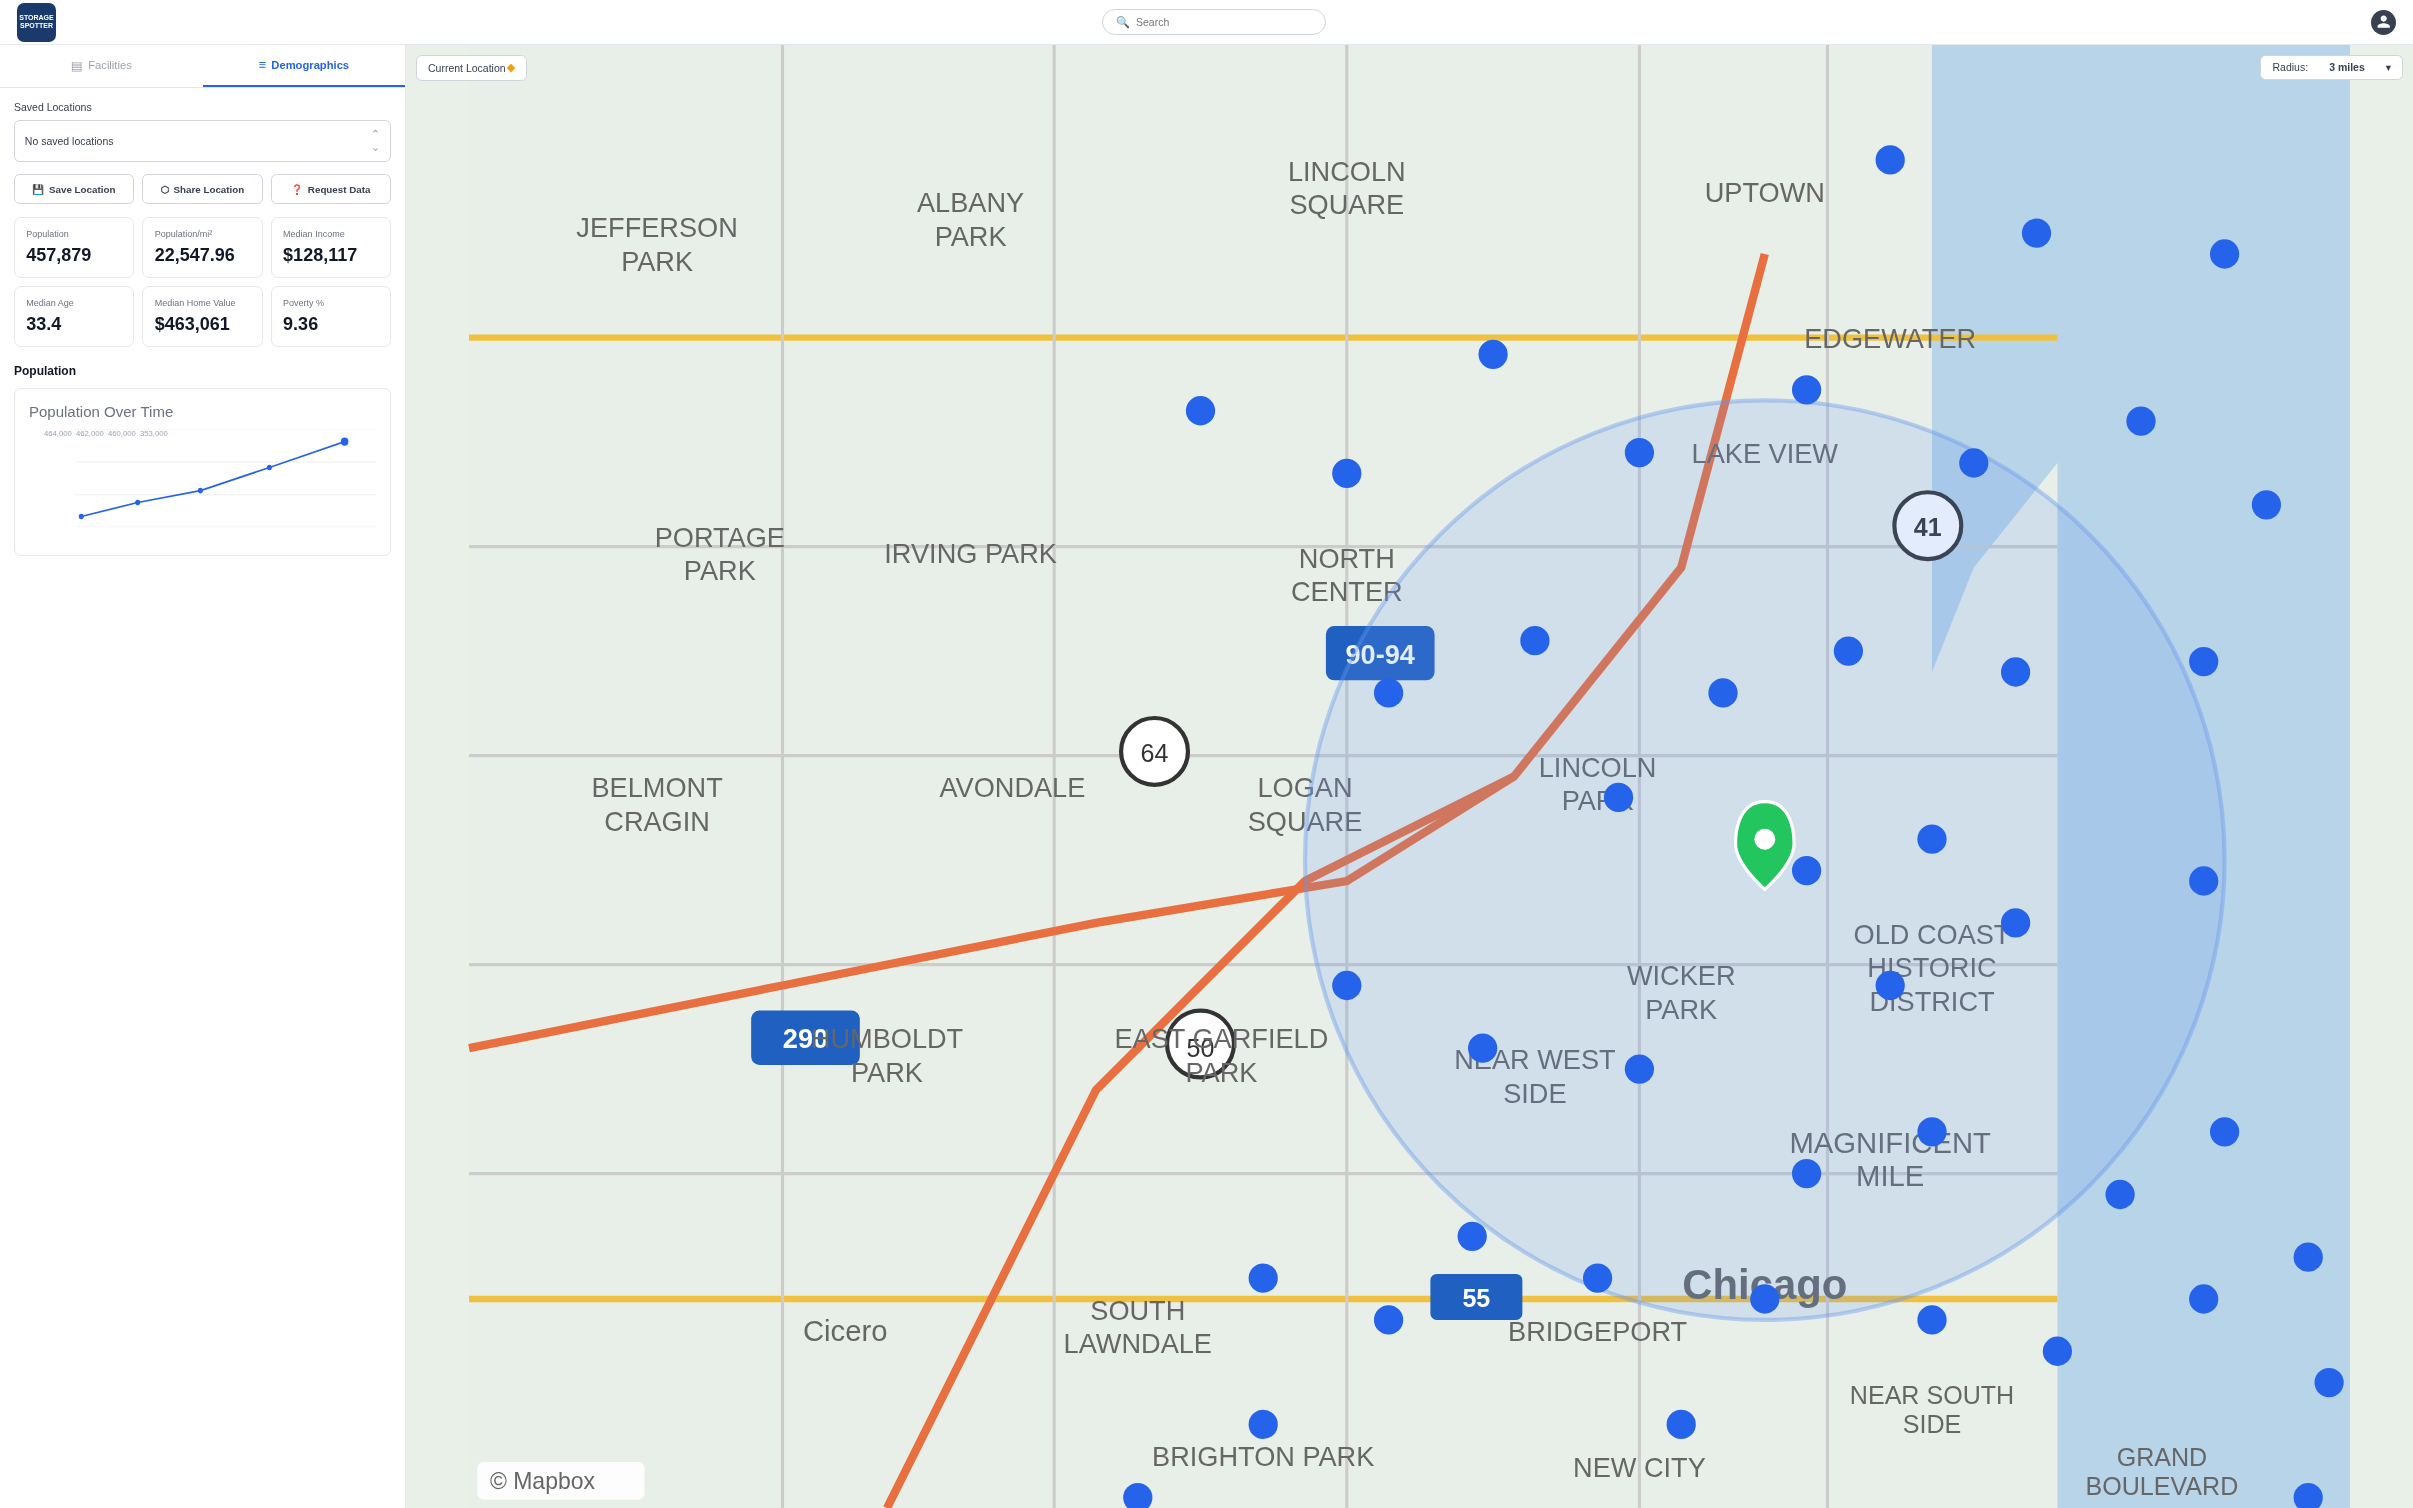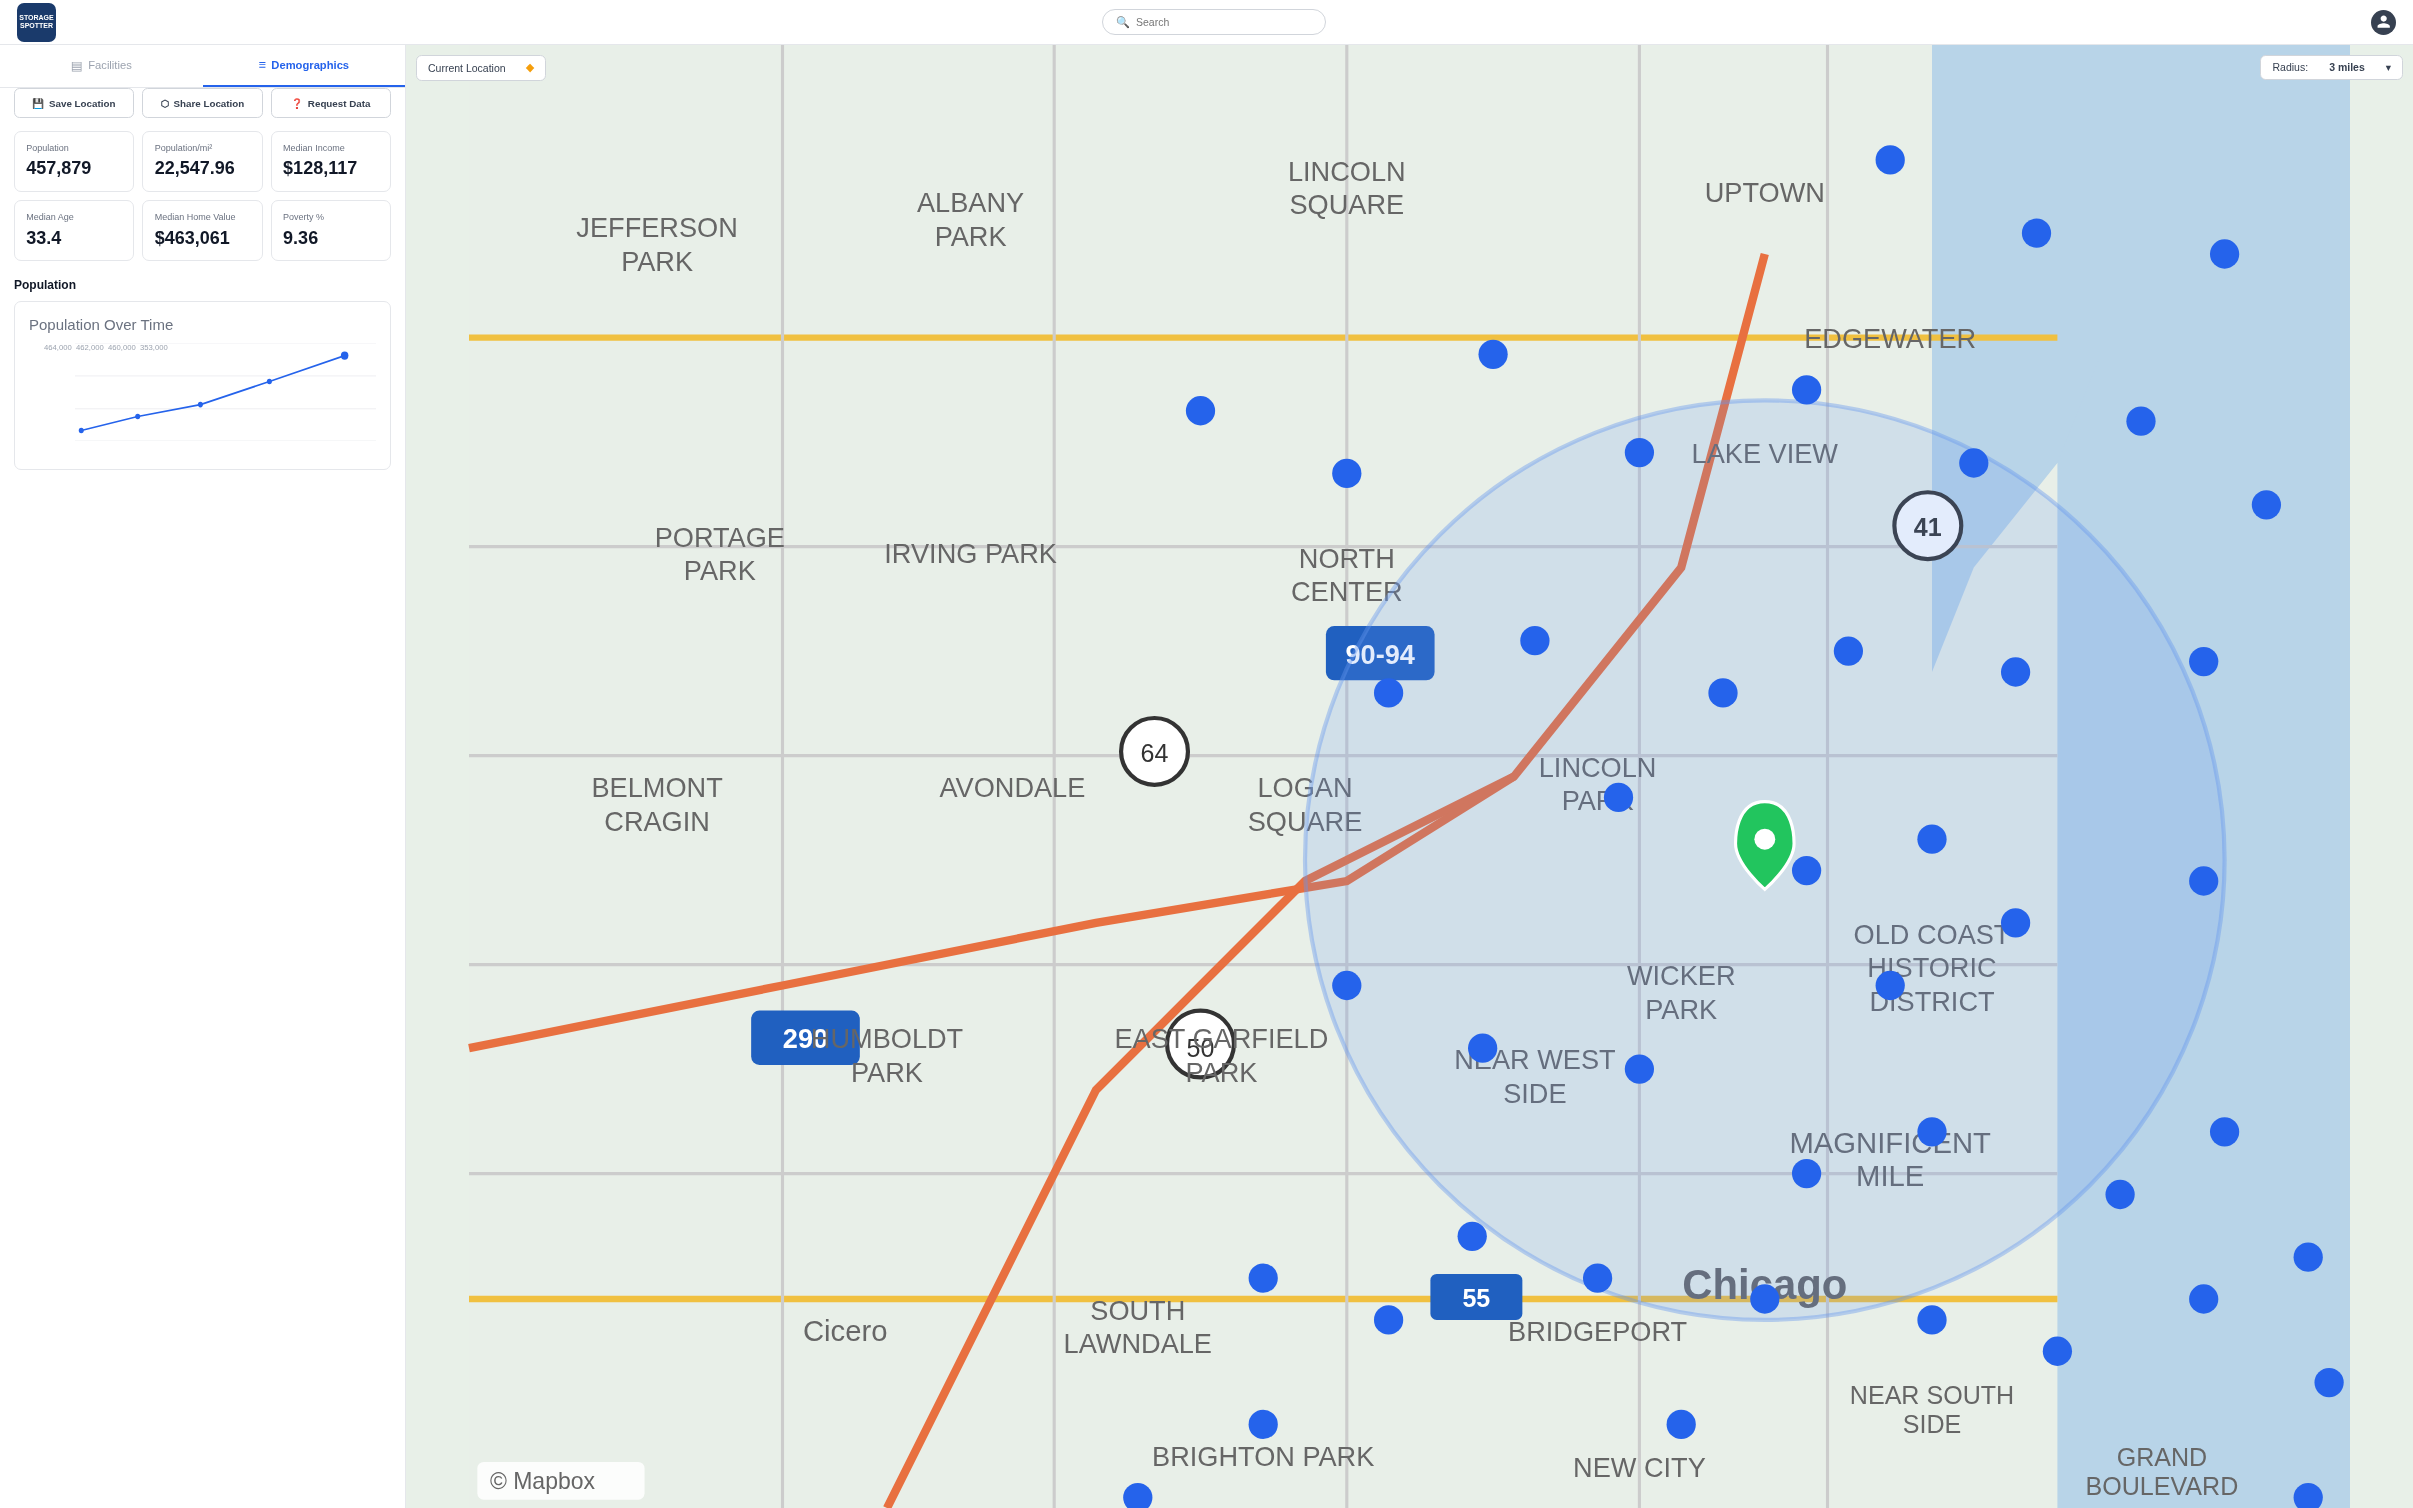--- a/index.html
+++ b/index.html
@@ -96,21 +96,21 @@
     .map-area { flex: 1; position: relative; overflow: hidden; background: #e8f0e8; }
 
     
     .map-svg { width: 100%; height: 100%; position: absolute; top: 0; left: 0; }
 
     
     .current-location-btn {
       position: absolute; top: 9.8px; left: 9.8px;
       background: #fff; border: 0.7px solid #d1d5db; border-radius: 5.6px;
       padding: 5.6px 11.2px; font-size: 10.5px; font-weight: 500; color: #374151;
-      display: flex; align-items: center; gap: 20px; cursor: pointer; z-index: 10;
+      display: flex; align-items: center; gap: 1px; cursor: pointer; z-index: 10;
     }
     .location-diamond { color: #f59e0b; font-size: 11.2px; }
 
     
     .radius-btn {
       position: absolute; top: 9.8px; right: 9.8px;
       background: #fff; border: 0.7px solid #d1d5db; border-radius: 5.6px;
       padding: 5.6px 11.2px; font-size: 10.5px; font-weight: 500; color: #374151;
       display: flex; align-items: flex-end; gap: 21px; cursor: pointer; z-index: 10;
     }
@@ -145,20 +145,27 @@
       <div class="tab">
         <span class="tab-icon">▤</span>
         <span>Facilities</span>
       </div>
       <div class="tab active">
         <span class="tab-icon">≡</span>
         <span>Demographics</span>
       </div>
     </div>
 
+    <div class="section-pad">
+      <div class="saved-locations-label">Saved Locations</div>
+      <div class="saved-locations-select">
+        <span>No saved locations</span>
+        <span class="chevron-updown">⌃<br style="line-height:0">⌄</span>
+      </div>
+    </div>
 
     <div class="action-buttons">
       <button class="action-btn">
         <span>💾</span>
         <span>Save Location</span>
       </button>
       <button class="action-btn">
         <span>⬡</span>
         <span>Share Location</span>
       </button>

